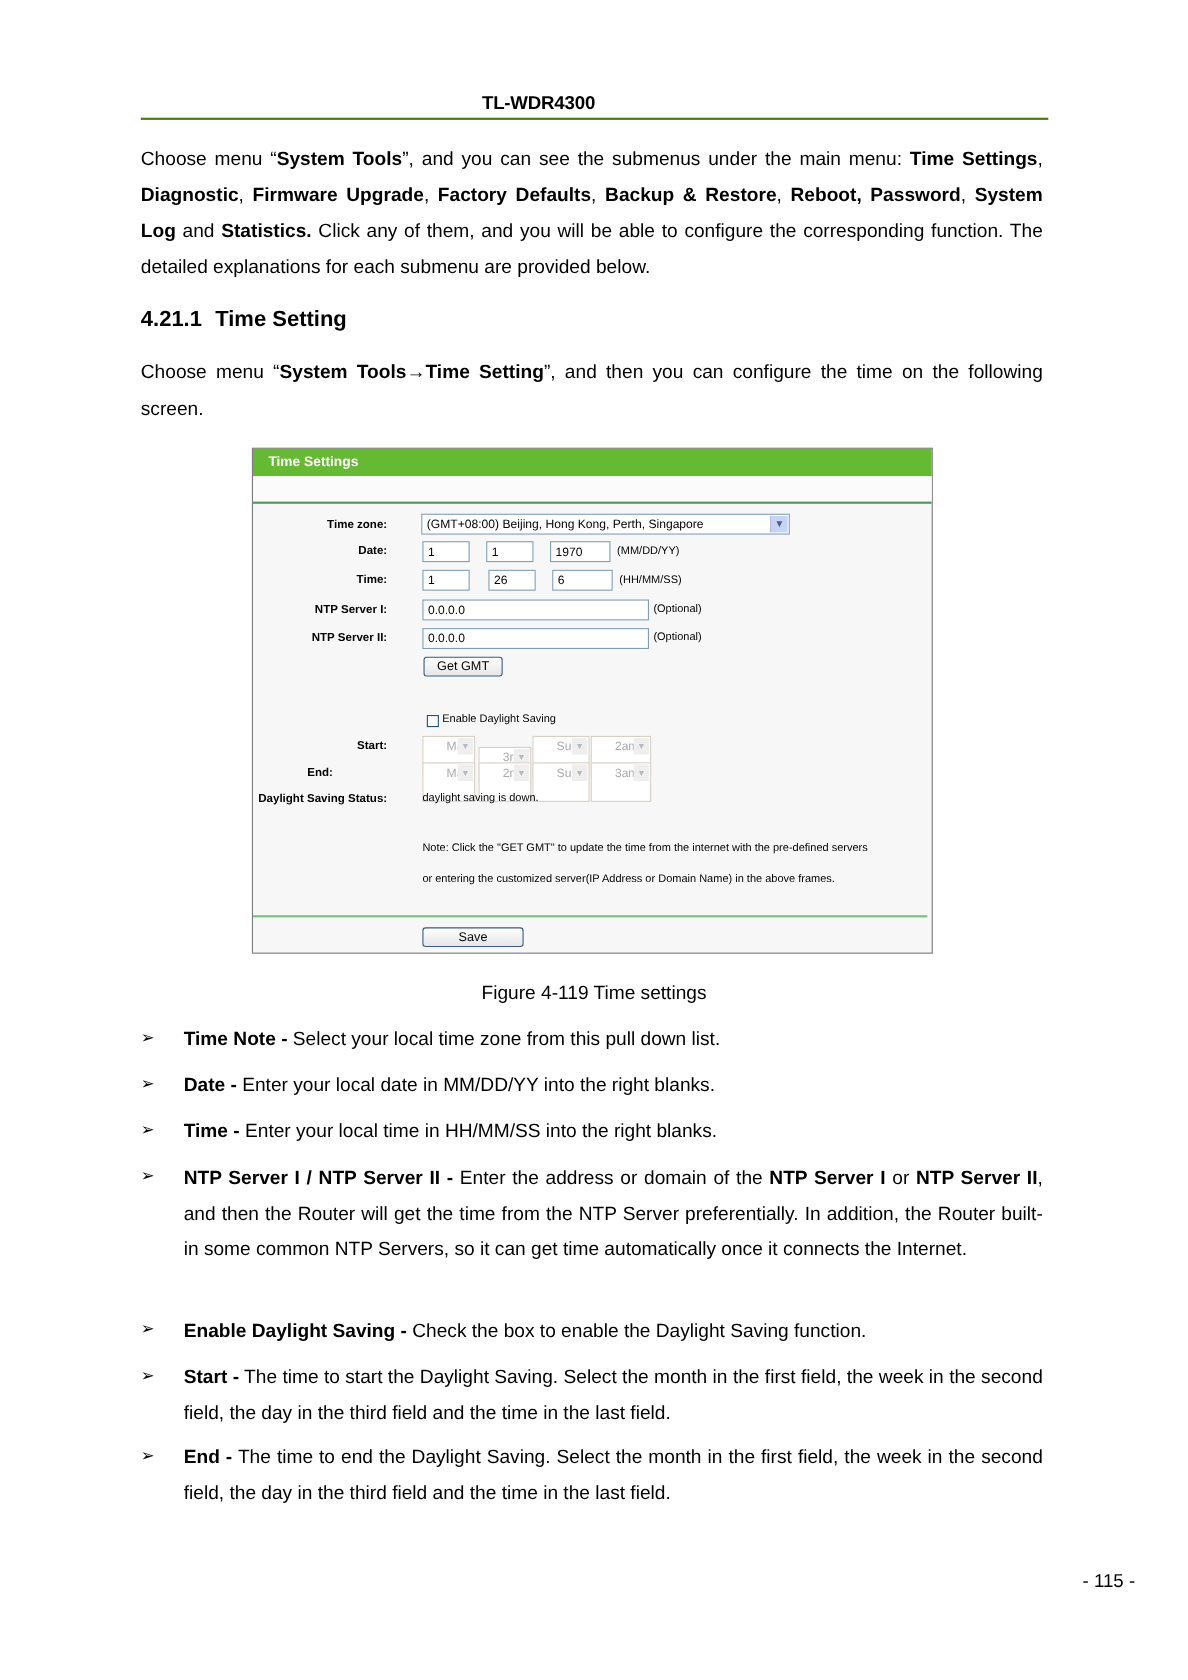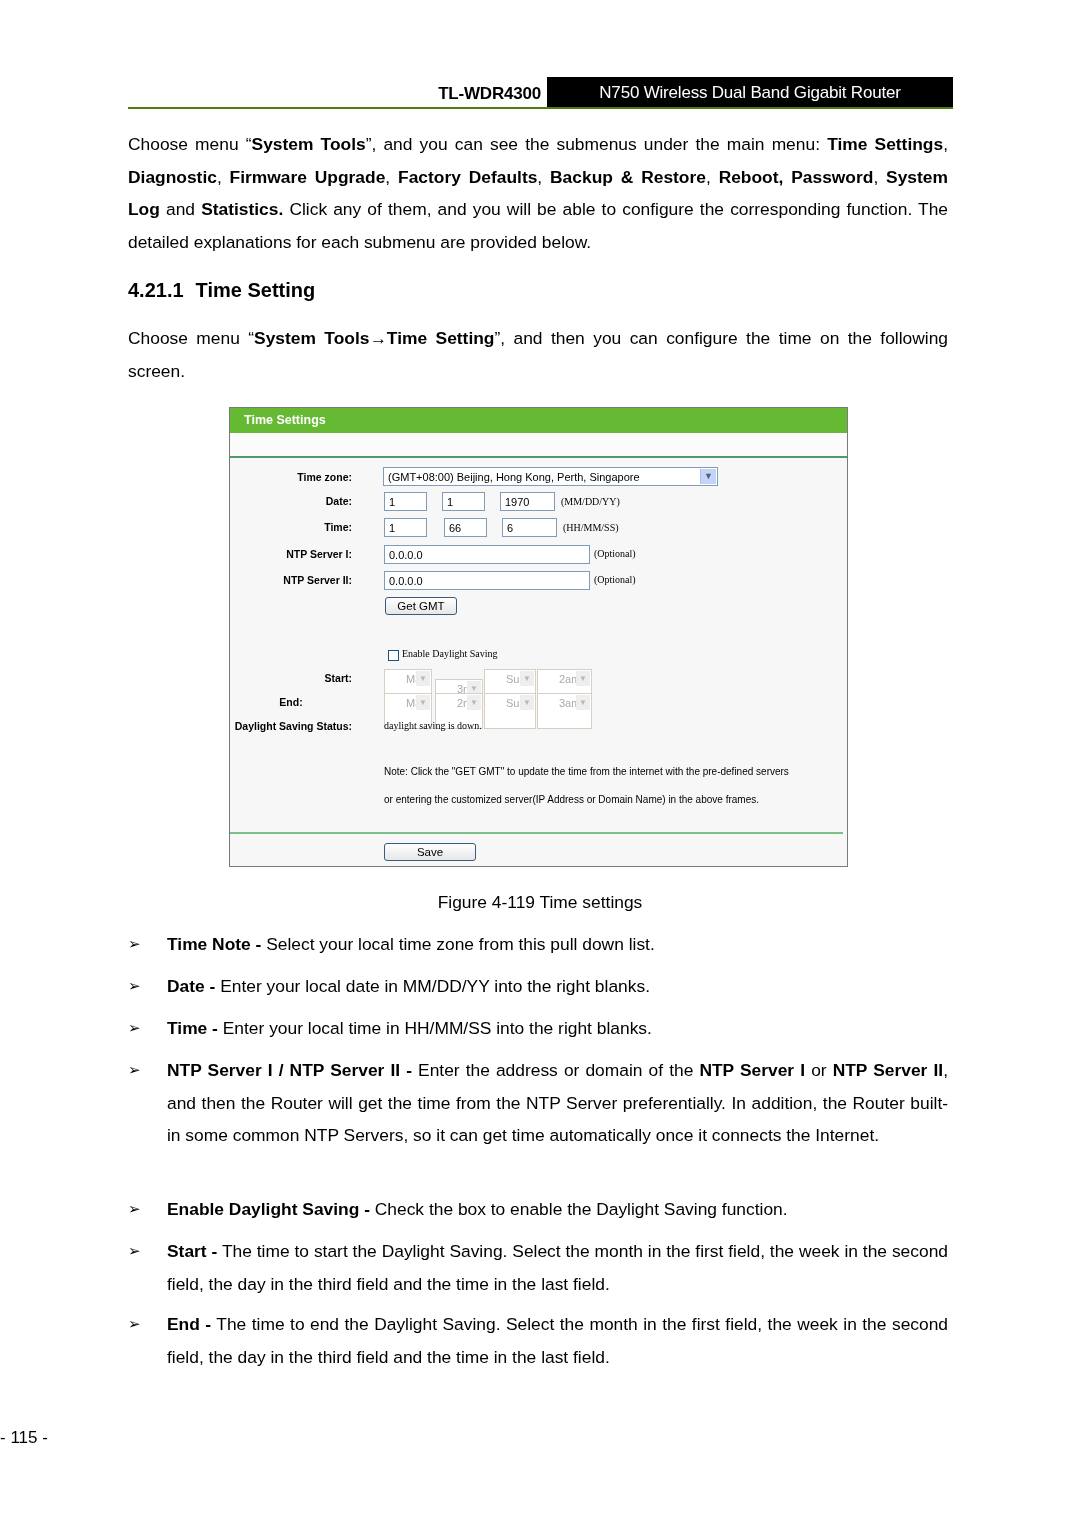--- a/index.html
+++ b/index.html
@@ -15,43 +15,42 @@
 
   .h2 { position: absolute; left: 128px; top: 279px; font-size: 20px; font-weight: bold; }
   .h2 .num { margin-right: 12px; }
 
   
   .panel { position: absolute; left: 229px; top: 407px; width: 617px; height: 458px; border: 1px solid #7a7a7a; background: #f7f7f7; font-family: "DejaVu Sans", sans-serif; }
   .panel-head { height: 25px; background: #66b933; color: #fff; font-size: 12.5px; line-height: 25px; padding-left: 14px; font-family: "Liberation Sans", sans-serif; font-weight: bold; }
   .panel-gap { height: 23px; border-bottom: 2px solid #4e9a6a; background: #fbfbfb; }
   .lbl { position: absolute; font-size: 10.5px; font-weight: bold; text-align: right; width: 122px; color: #000; font-family: "Liberation Sans", sans-serif; }
   .inp { position: absolute; height: 19px; border: 1px solid #7f9db9; background: #fff; font-size: 11px; line-height: 19px; padding-left: 4px; box-sizing: border-box; color: #000; font-family: "Liberation Sans", sans-serif; }
-  .hint { position: absolute; font-size: 10px; color: #000; font-family: Liberation Serif, serif; }
+  .hint { position: absolute; font-size: 10px; color: #000; font-family: Liberation Sans, sans-serif; }
   .sel { position: absolute; height: 19px; border: 1px solid #7f9db9; background: #fff; font-size: 11px; line-height: 18px; padding-left: 4px; box-sizing: border-box; font-family: "Liberation Sans", sans-serif; }
   .sel .arr { position: absolute; right: 1px; top: 1px; width: 15px; height: 15px; background: #c5d3f5; border-left: 1px solid #b0c0e8; font-size: 9px; line-height: 15px; text-align: center; color: #4d6185; }
   .dsel { position: absolute; height: 36px; border: 1px solid #d8cfc4; background: #fff; font-size: 11px; line-height: 18px; padding-left: 21px; box-sizing: border-box; color: #aaa; font-family: "Liberation Sans", sans-serif; }
   .dsel .arr { position: absolute; right: 1px; top: 1px; width: 14px; height: 15px; background: #eeeeee; font-size: 8px; line-height: 15px; text-align: center; color: #b8b8b8; }
   .btn { position: absolute; height: 18px; border: 1px solid #3c5a7e; border-radius: 3px; background: linear-gradient(#ffffff, #e6e6e6); font-size: 11.5px; line-height: 17px; text-align: center; box-sizing: border-box; font-family: "Liberation Sans", sans-serif; color: #000; }
   .cb { position: absolute; width: 11px; height: 11px; border: 1px solid #1c5180; background: #fff; box-sizing: border-box; }
   .note { position: absolute; font-size: 10px; color: #000; font-family: "Liberation Sans", sans-serif; }
   .sep { position: absolute; left: 0; width: 613px; height: 0; border-top: 2px solid #7cbf88; }
 
   .caption { position: absolute; left: 0; width: 1080px; top: 892px; text-align: center; font-size: 17.4px; }
 
   .bullet { position: absolute; left: 128px; width: 820px; font-size: 17.4px; line-height: 32.5px; }
   .bullet .mk { position: absolute; left: 0; top: 0; font-size: 15px; }
   .bullet .txt { margin-left: 39px; text-align: justify; }
-  .pagenum { position: absolute; left: 0; width: 1032px; top: 1428px; text-align: left; font-size: 17px; }
+  .pagenum { position: absolute; left: 0; width: 1032px; top: 1428px; text-align: right; font-size: 17px; }
 </style>
 </head>
 <body>
 
 <div class="hdr">
   <span class="hdr-model">TL-WDR4300</span>
-  <div class="hdr-title">N750 Wireless Dual Band Gigabit Router</div>
 </div>
 
 <div class="para" style="top:128px;"><span>Choose menu “</span><b>System Tools</b><span>”, and you can see the submenus under the main menu: </span><b>Time Settings</b><span>, </span><b>Diagnostic</b><span>, </span><b>Firmware Upgrade</b><span>, </span><b>Factory Defaults</b><span>, </span><b>Backup &amp; Restore</b><span>, </span><b>Reboot, Password</b><span>, </span><b>System Log</b><span> and </span><b>Statistics.</b><span> Click any of them, and you will be able to configure the corresponding function. The detailed explanations for each submenu are provided below.</span></div>
 
 <div class="h2">
   <span class="num">4.21.1</span><span>Time Setting</span>
 </div>
 
 <div class="para" style="top:322px;"><span>Choose menu “</span><b>System Tools→Time Setting</b><span>”, and then you can configure the time on the following screen.</span></div>
 
@@ -66,21 +65,21 @@
   </div>
 
   <div class="lbl" style="left:0;top:87px;">Date:</div>
   <div class="inp" style="left:154px;top:84px;width:43px;">1</div>
   <div class="inp" style="left:212px;top:84px;width:43px;">1</div>
   <div class="inp" style="left:270px;top:84px;width:55px;">1970</div>
   <div class="hint" style="left:331px;top:88px;">(MM/DD/YY)</div>
 
   <div class="lbl" style="left:0;top:113px;">Time:</div>
   <div class="inp" style="left:154px;top:110px;width:43px;">1</div>
-  <div class="inp" style="left:214px;top:110px;width:43px;">66</div>
+  <div class="inp" style="left:214px;top:110px;width:43px;">26</div>
   <div class="inp" style="left:272px;top:110px;width:55px;">6</div>
   <div class="hint" style="left:333px;top:114px;">(HH/MM/SS)</div>
 
   <div class="lbl" style="left:0;top:140px;">NTP Server I:</div>
   <div class="inp" style="left:154px;top:137px;width:206px;">0.0.0.0</div>
   <div class="hint" style="left:364px;top:140px;">(Optional)</div>
 
   <div class="lbl" style="left:0;top:166px;">NTP Server II:</div>
   <div class="inp" style="left:154px;top:163px;width:206px;">0.0.0.0</div>
   <div class="hint" style="left:364px;top:166px;">(Optional)</div>

